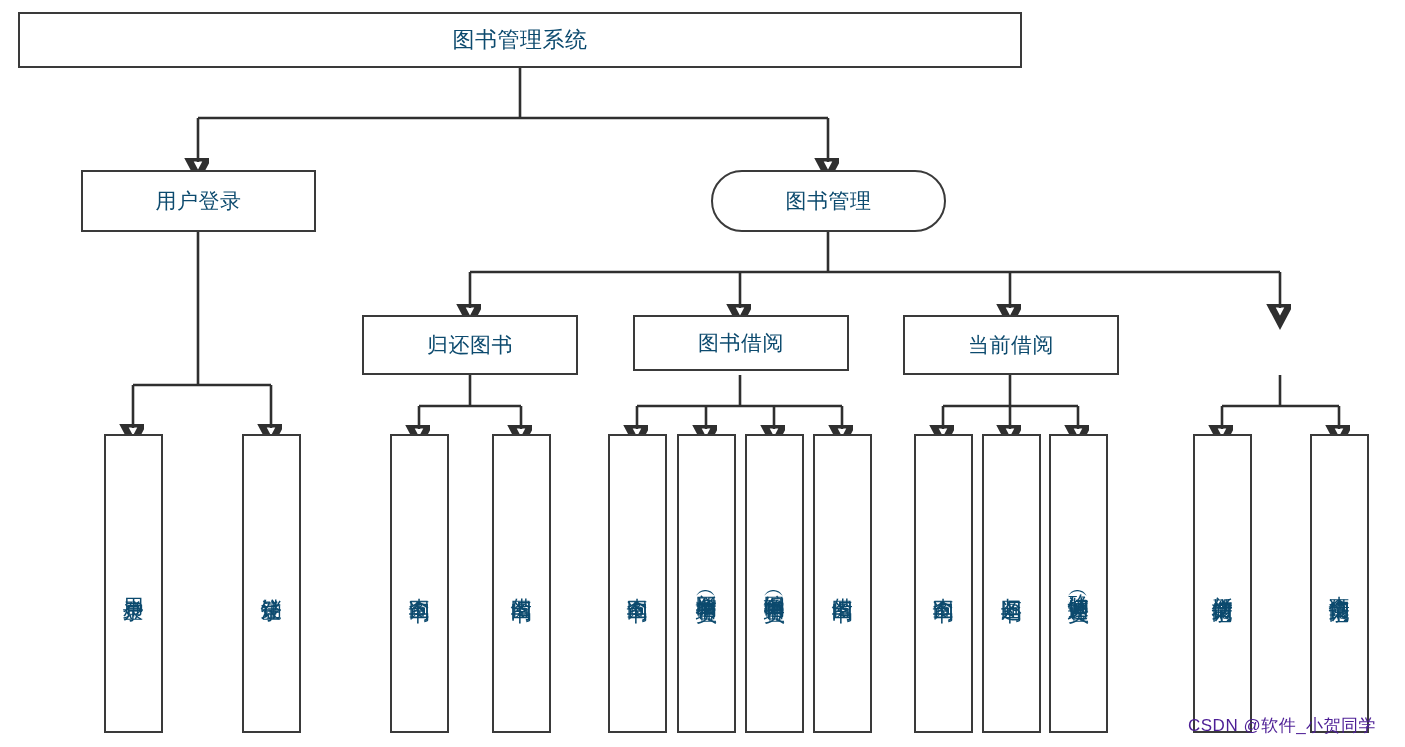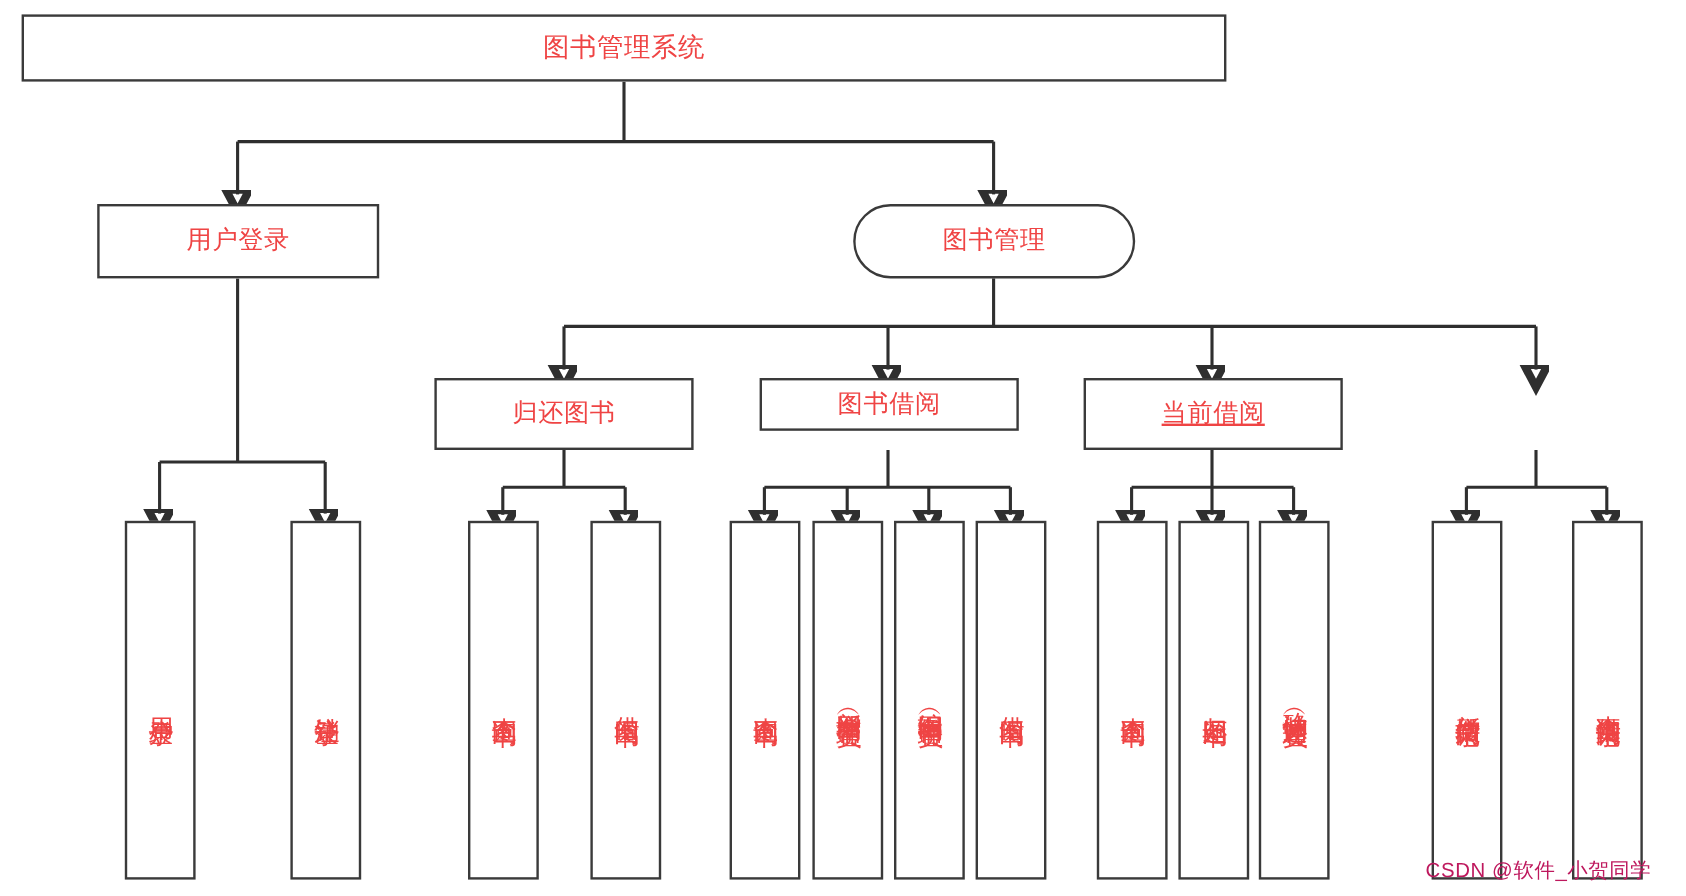--- a/index.html
+++ b/index.html
@@ -19,21 +19,21 @@
     overflow: hidden;
   }
   .node {
     position: absolute;
     box-sizing: border-box;
     background: #ffffff;
     border: 2.4px solid #3a3a3a;
     display: flex;
     align-items: center;
     justify-content: center;
-    color: #ef4444;
+    color: #0c4a6e;
   }
   .node .label {
     display: block;
     text-align: center;
     line-height: 1.18;
     letter-spacing: 0.5px;
   }
   
   .node.h .label {
     writing-mode: horizontal-tb;
@@ -65,21 +65,21 @@
   svg#wires path, svg#wires line {
     stroke: #2f2f2f;
     stroke-width: 2.6;
     fill: none;
   }
   .watermark {
     position: absolute;
     left: 1188px;
     top: 714px;
     font-size: 17px;
-    color: #be185d;
+    color: #4c1d95;
     letter-spacing: 0.5px;
     white-space: nowrap;
     font-family: "Liberation Sans", "DejaVu Sans", sans-serif;
   }
 </style>
 </head>
 <body>
 
 <div id="canvas">
 
@@ -141,24 +141,24 @@
   <div class="node h" style="left:81px; top:170px; width:235px; height:62px;">
     <span class="label">用户登录</span>
   </div>
   <div class="node h" style="left:711px; top:170px; width:235px; height:62px;border-radius:31px;">
     <span class="label">图书管理</span>
   </div>
 
   <div class="node h" style="left:362px; top:315px; width:216px; height:60px;">
     <span class="label">归还图书</span>
   </div>
-  <div class="node h" style="left:633px; top:315px; width:216px; height:44px;">
+  <div class="node h" style="left:633px; top:315px; width:216px; height:56px;">
     <span class="label">图书借阅</span>
   </div>
-  <div class="node h" style="left:903px; top:315px; width:216px; height:60px;text-decoration:underline;">
+  <div class="node h" style="left:903px; top:315px; width:216px; height:60px;">
     <span class="label">当前借阅</span>
   </div>
 
   <div class="node v" style="left:104px; top:434px; width:59px; height:299px;">
     <span class="label">用户登录</span>
   </div>
   <div class="node v" style="left:242px; top:434px; width:59px; height:299px;">
     <span class="label">注销登录</span>
   </div>
 

